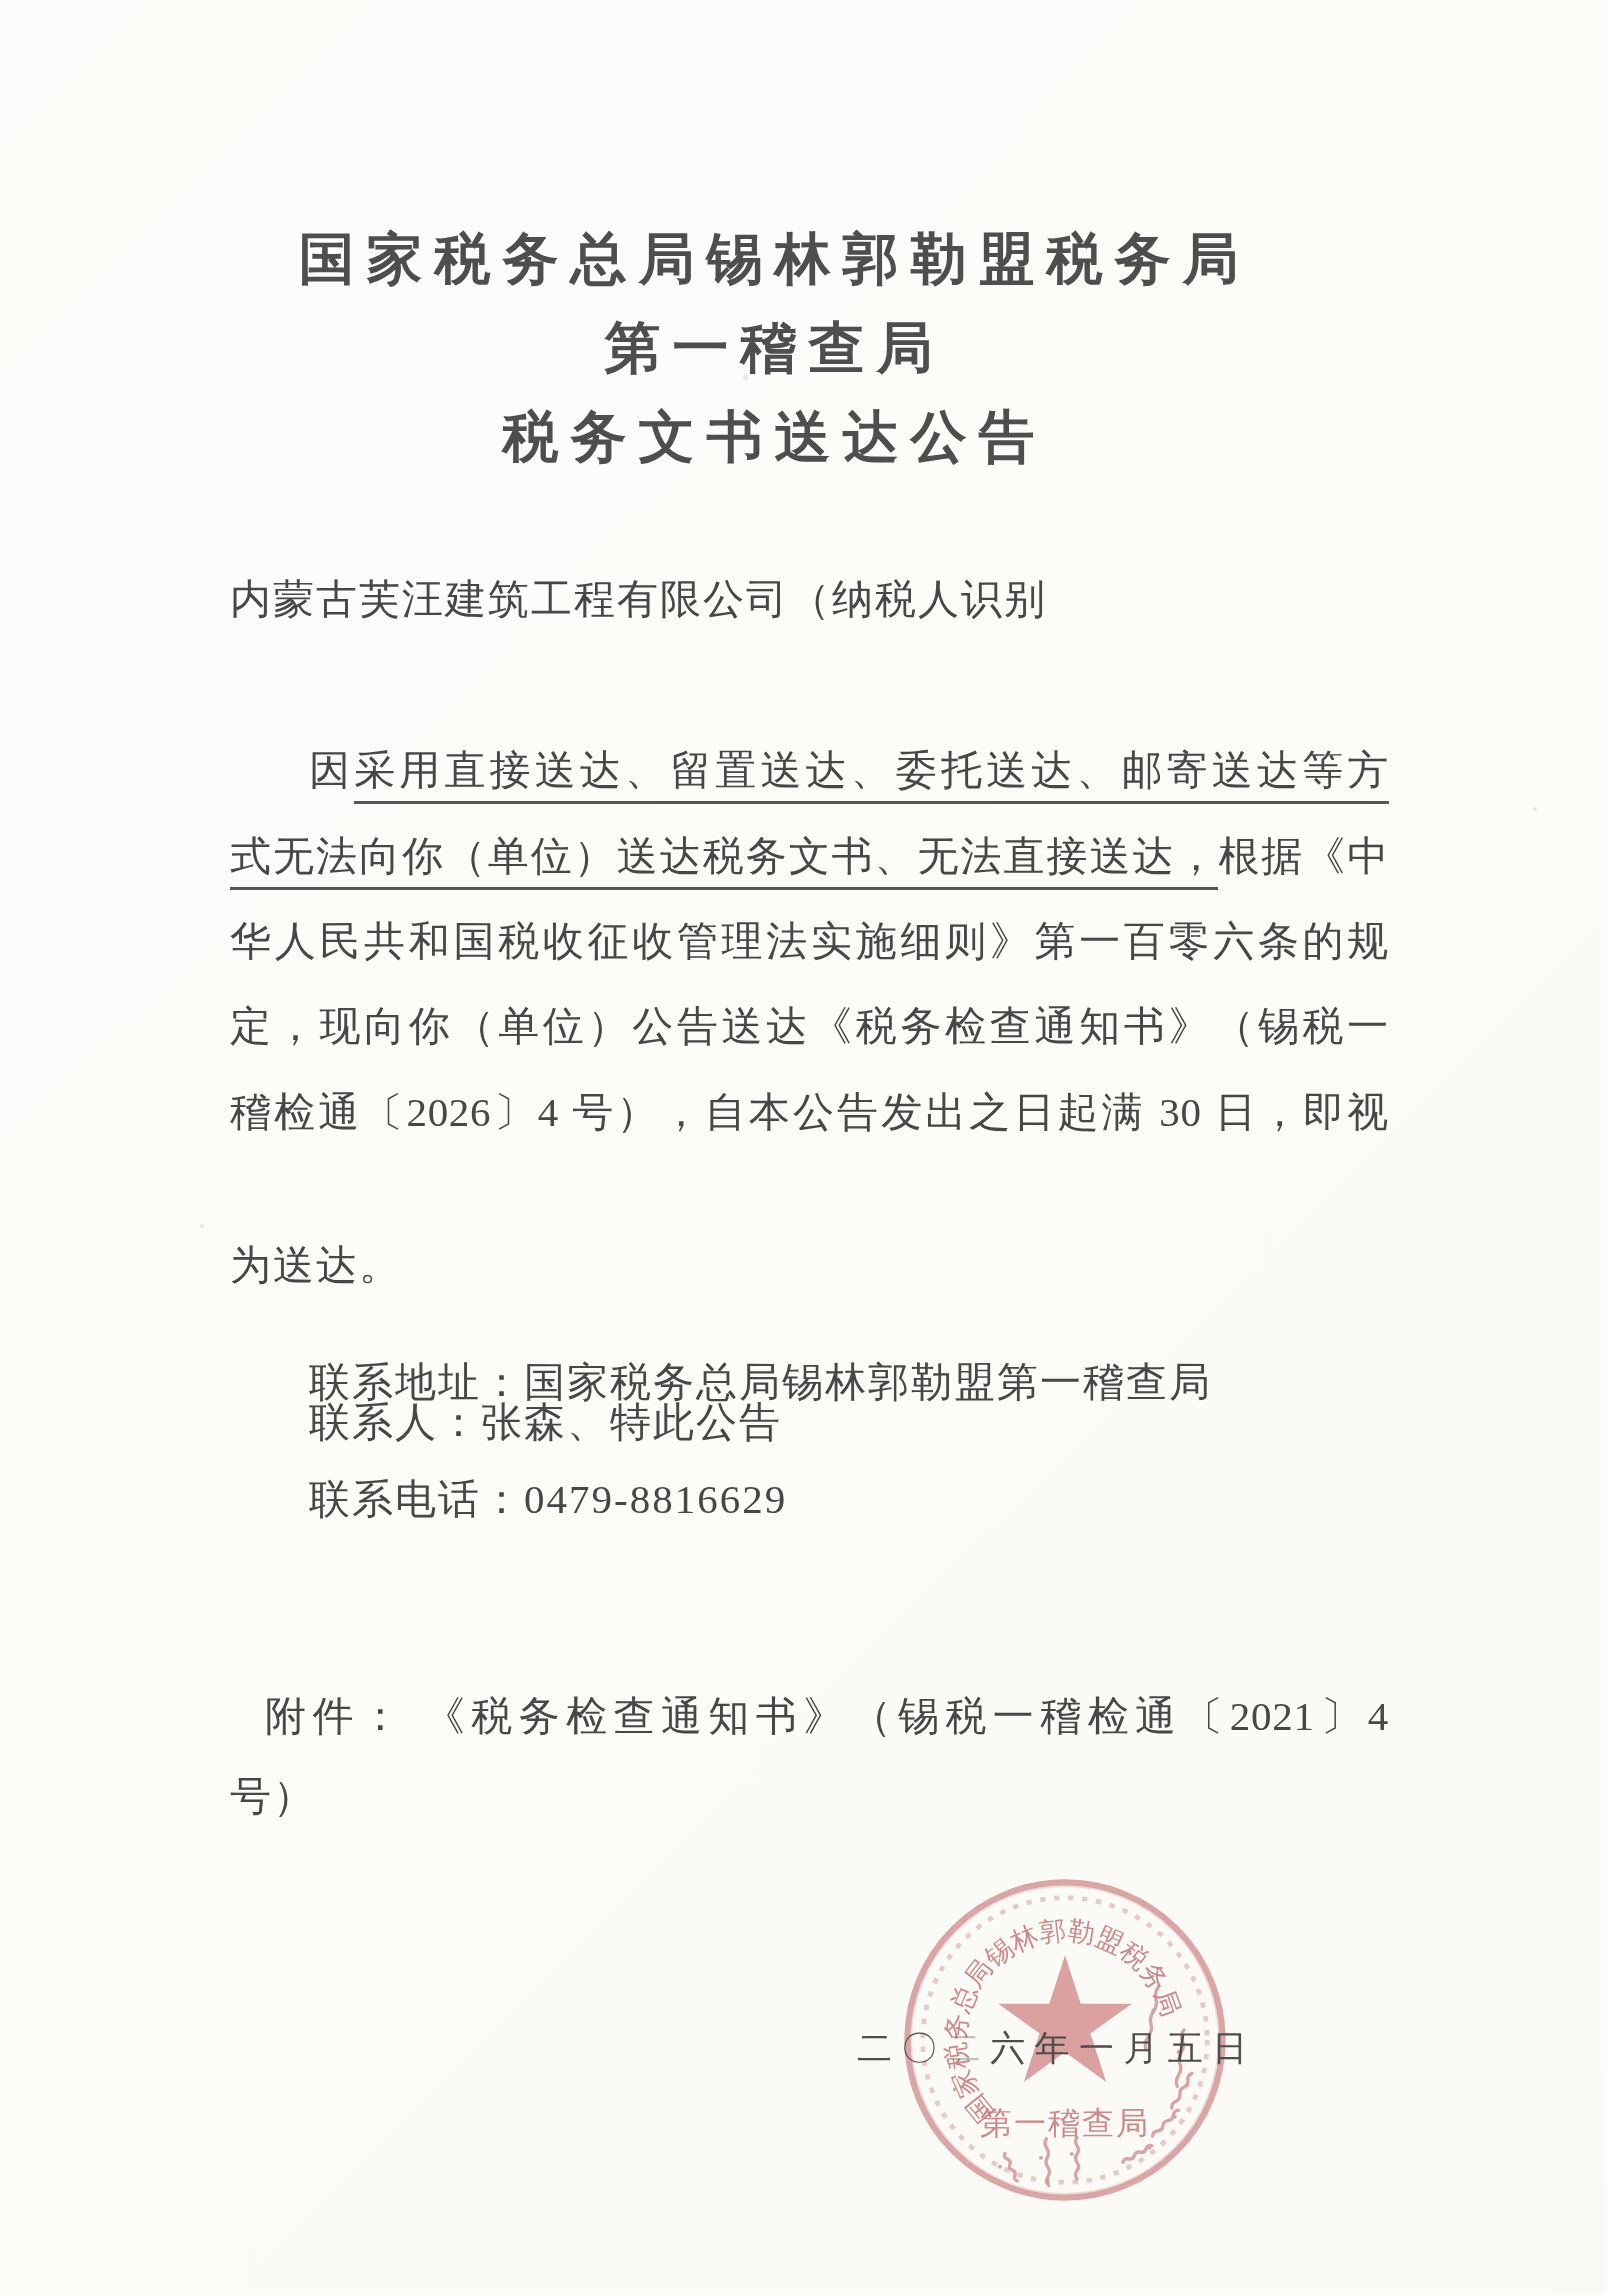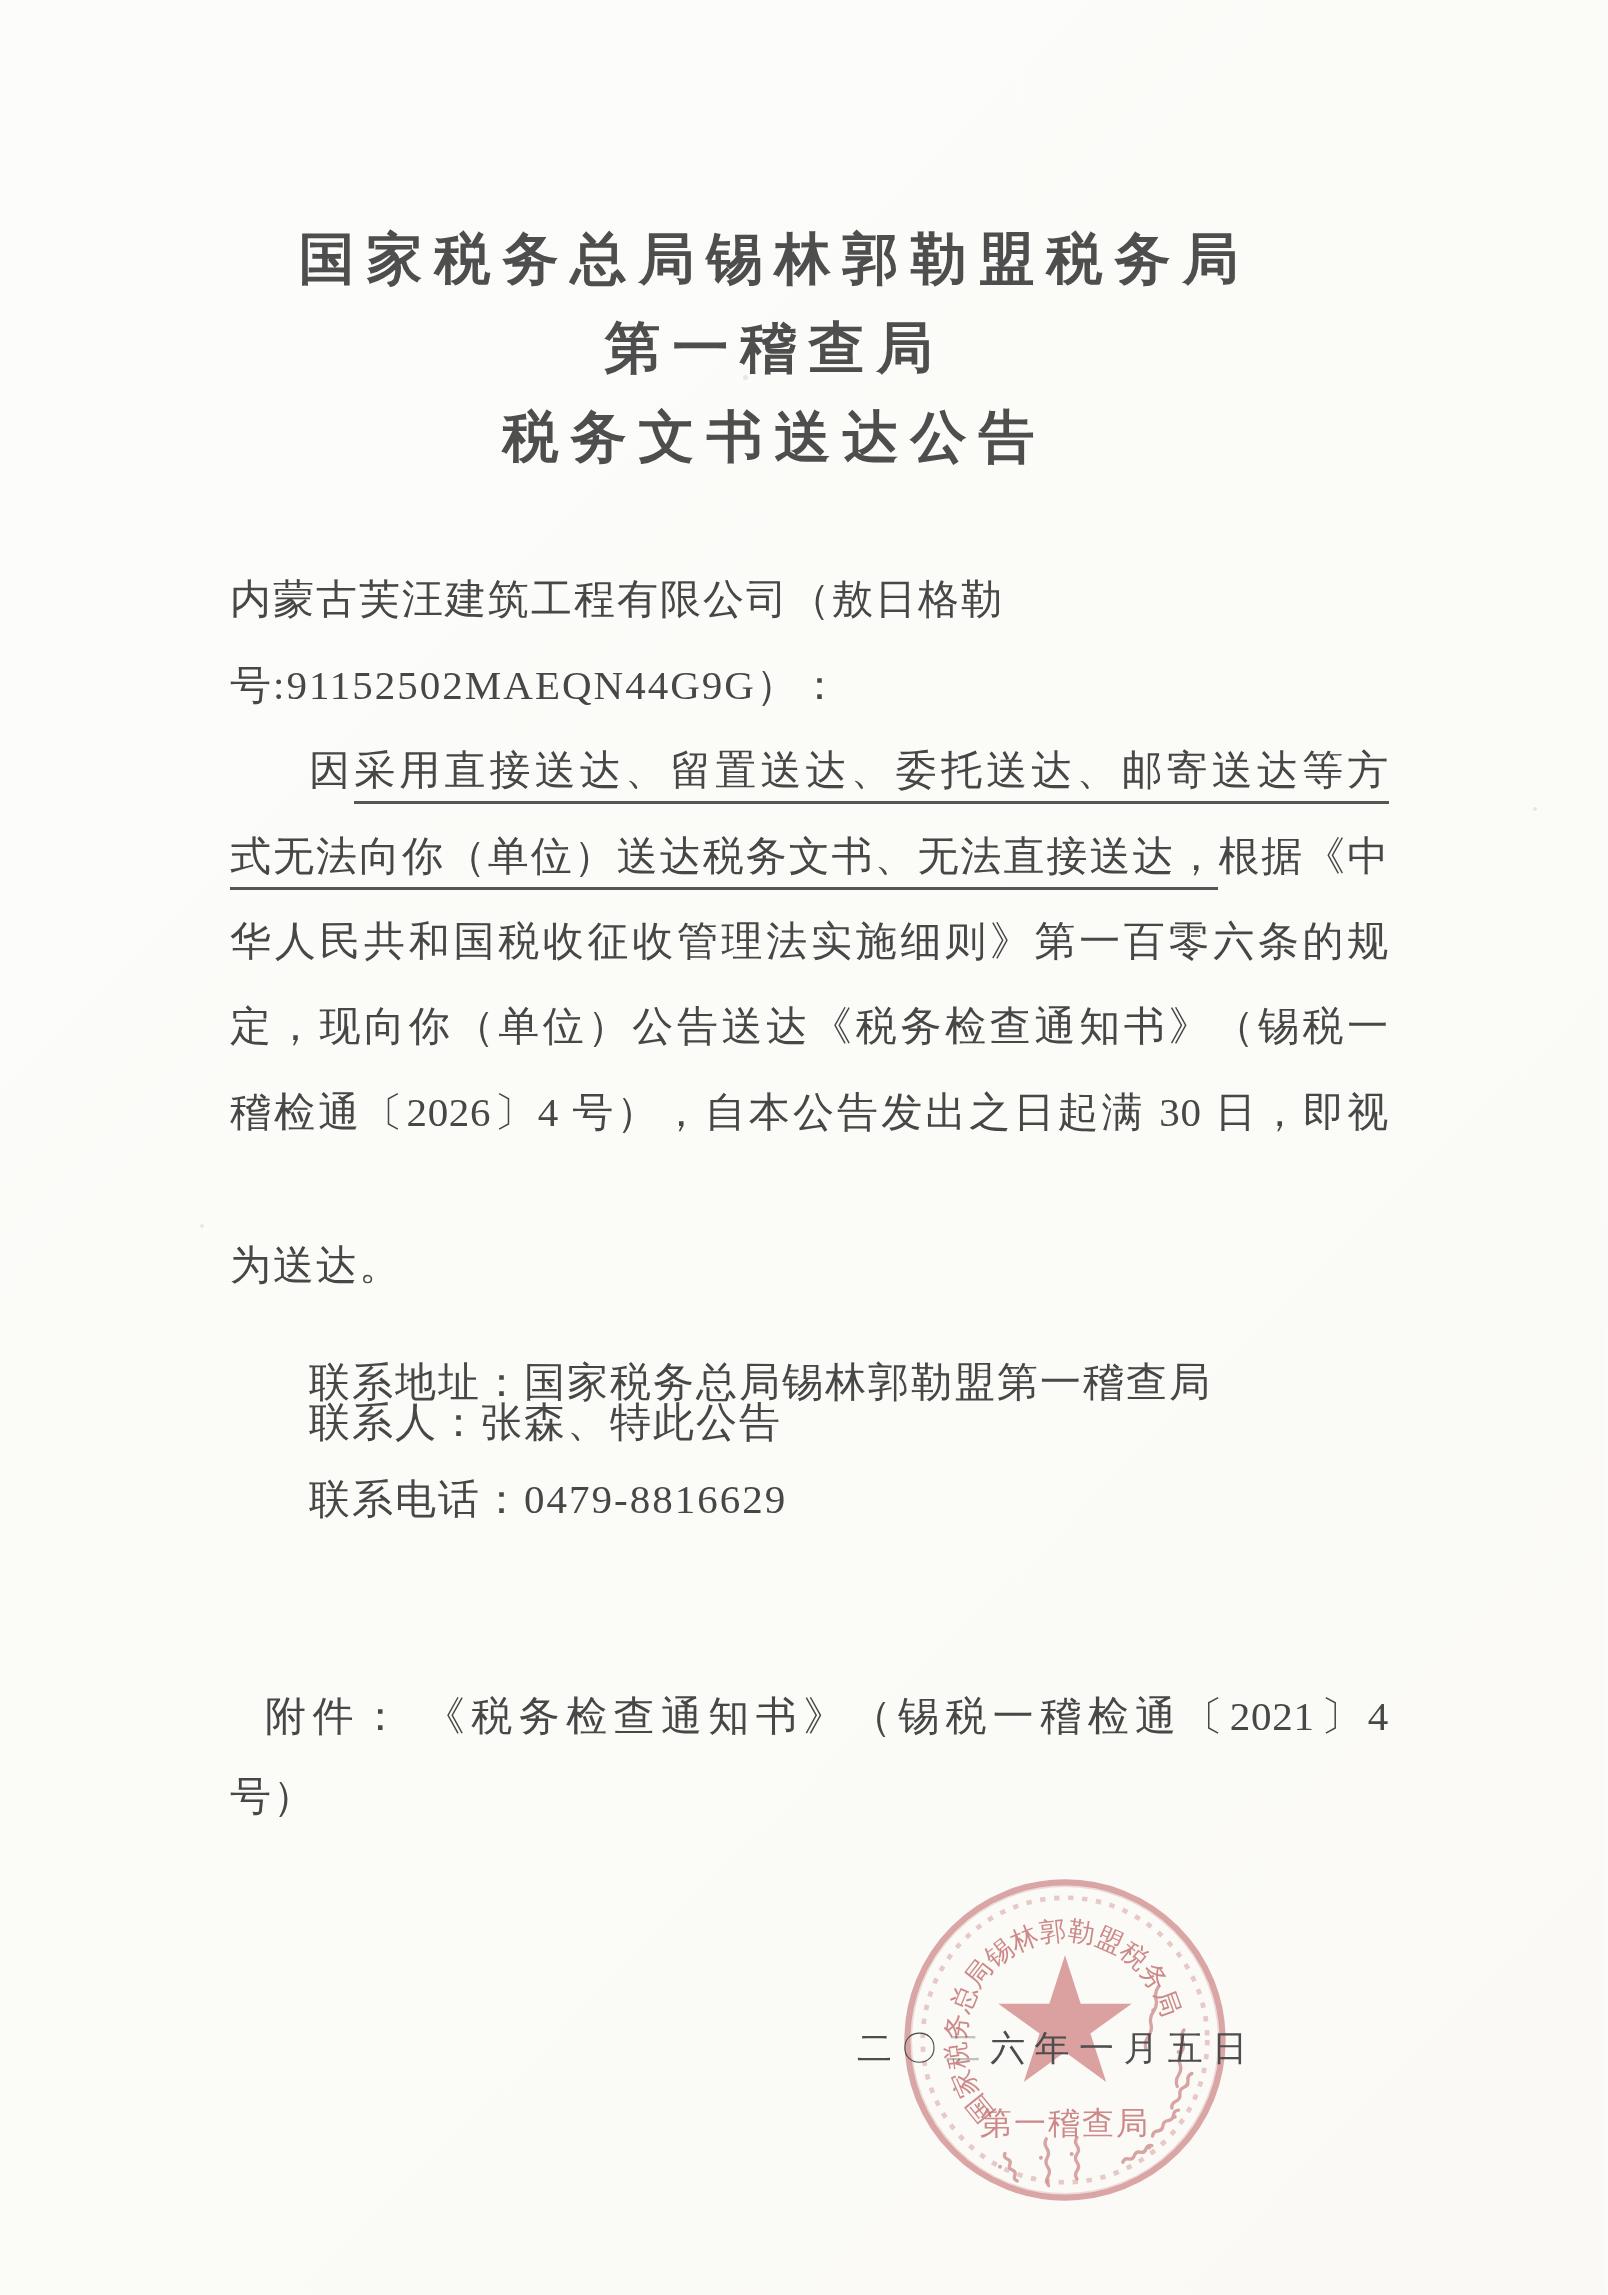--- a/index.html
+++ b/index.html
@@ -35,22 +35,21 @@
 <body>
 
 <div class="page">
 
   <div class="title">
     <div class="t-line">国家税务总局锡林郭勒盟税务局</div>
     <div class="t-line">第一稽查局</div>
     <div class="t-line">税务文书送达公告</div>
   </div>
 
-  <div class="bl" style="top:573px">内蒙古芙汪建筑工程有限公司（敖日格勒</div>
-  <div class="bl" style="top:659px">号:91152502MAEQN44G9G）：</div>
+  <div class="bl" style="top:573px">内蒙古芙汪建筑工程有限公司（纳税人识别</div>
 
   <div class="bl just ind" style="top:744px"><span>因</span><span class="ul">采用直接送达、留置送达、委托送达、邮寄送达等方</span></div>
 
   <div class="bl just" style="top:830px"><span class="ul">式无法向你（单位）送达税务文书、无法直接送达，</span><span>根据《中</span></div>
 
   <div class="bl just" style="top:915px">华人民共和国税收征收管理法实施细则》第一百零六条的规</div>
   <div class="bl just" style="top:1000px">定，现向你（单位）公告送达《税务检查通知书》（锡税一</div>
   <div class="bl just" style="top:1086px">稽检通〔2026〕4 号），自本公告发出之日起满 30 日，即视</div>
   <div class="bl" style="top:1239px">为送达。</div>
 

